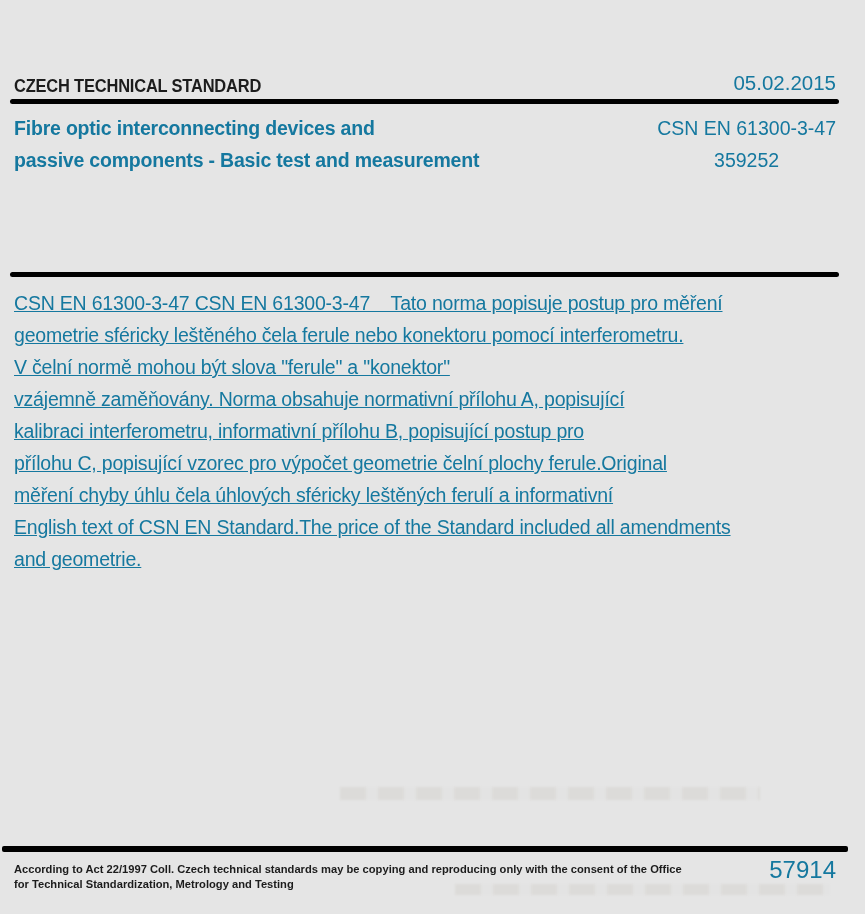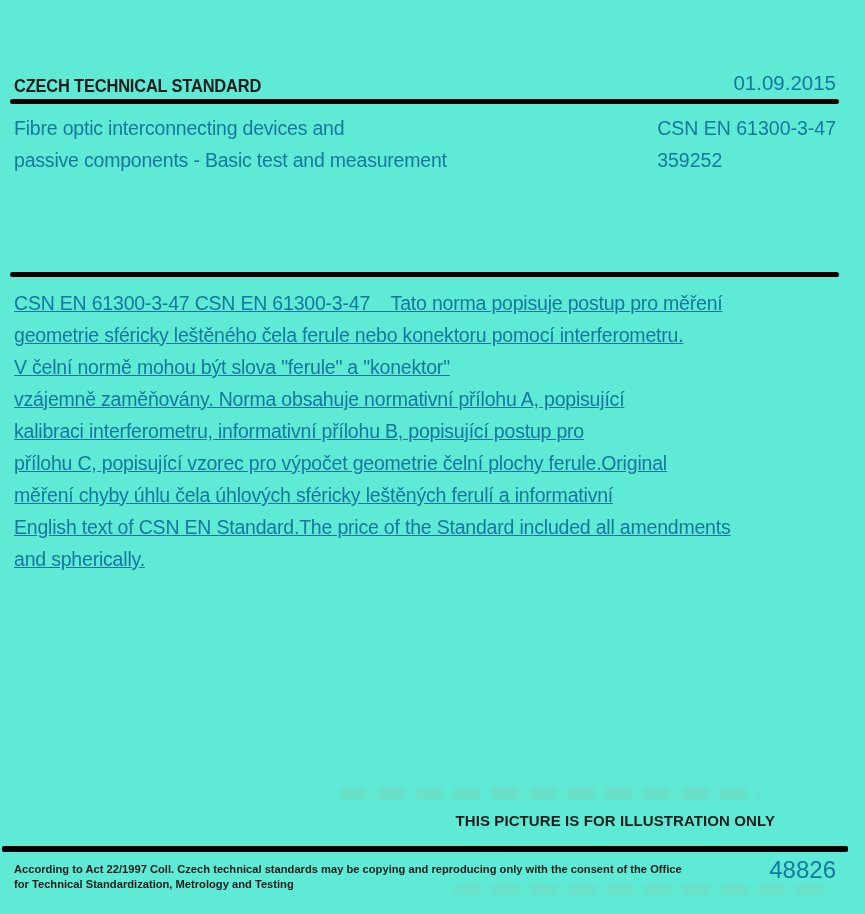--- a/index.html
+++ b/index.html
@@ -3,21 +3,21 @@
 <meta charset="utf-8">
 <style>
   * { margin: 0; padding: 0; box-sizing: border-box; }
   html, body { background: #ffffff; }
   body { font-family: "Liberation Sans", sans-serif; }
 
   .page {
     position: relative;
     width: 865px;
     height: 914px;
-    background: #5eead4;
+    background: #e5e5e5;
     overflow: hidden;
   }
 
   .header-label {
     position: absolute;
     left: 14px;
     top: 76px;
     font-size: 17.5px;
     font-weight: bold;
     letter-spacing: -0.2px;
@@ -47,28 +47,29 @@
 
   .title-block {
     position: absolute;
     left: 14px;
     top: 112px;
     width: 560px;
     color: #15789f;
     font-size: 19.5px;
     line-height: 32px;
     letter-spacing: -0.2px;
+    font-weight: bold;
   }
   .title-line { height: 32px; white-space: nowrap; }
 
   .doc-numbers {
     position: absolute;
     right: 29px;
     top: 112px;
-    text-align: left;
+    text-align: center;
     color: #15789f;
     font-size: 19.5px;
     line-height: 32px;
   }
 
   .abstract {
     position: absolute;
     left: 14px;
     top: 287px;
     width: 830px;
@@ -128,21 +129,21 @@
     white-space: nowrap;
   }
 </style>
 </head>
 <body>
 
 <div class="page">
 
   <div class="header-label">CZECH TECHNICAL STANDARD</div>
 
-  <div class="issue-date">01.09.2015</div>
+  <div class="issue-date">05.02.2015</div>
 
   <div class="rule rule-top"></div>
 
   <div class="title-block">
     <div class="title-line">Fibre optic interconnecting devices and</div>
     <div class="title-line">passive components - Basic test and measurement</div>
   </div>
 
   <div class="doc-numbers">
     <div>CSN EN 61300-3-47</div>
@@ -153,31 +154,30 @@
 
   <div class="abstract">
     <div class="abstract-line">CSN EN 61300-3-47 CSN EN 61300-3-47    Tato norma popisuje postup pro měření</div>
     <div class="abstract-line">geometrie sféricky leštěného čela ferule nebo konektoru pomocí interferometru.</div>
     <div class="abstract-line">V čelní normě mohou být slova "ferule" a "konektor"</div>
     <div class="abstract-line">vzájemně zaměňovány. Norma obsahuje normativní přílohu A, popisující</div>
     <div class="abstract-line">kalibraci interferometru, informativní přílohu B, popisující postup pro</div>
     <div class="abstract-line">přílohu C, popisující vzorec pro výpočet geometrie čelní plochy ferule.Original</div>
     <div class="abstract-line">měření chyby úhlu čela úhlových sféricky leštěných ferulí a informativní</div>
     <div class="abstract-line">English text of CSN EN Standard.The price of the Standard included all amendments</div>
-    <div class="abstract-line">and spherically.</div>
+    <div class="abstract-line">and geometrie.</div>
   </div>
 
   <div class="ghost-watermark ghost-1"></div>
 
-  <div class="illustration-note">THIS PICTURE IS FOR ILLUSTRATION ONLY</div>
 
   <div class="rule rule-footer"></div>
 
   <div class="copyright-notice">
     <div class="copyright-line">According to Act 22/1997 Coll. Czech technical standards may be copying and reproducing only with the consent of the Office</div>
     <div class="copyright-line">for Technical Standardization, Metrology and Testing</div>
   </div>
 
-  <div class="document-code">48826</div>
+  <div class="document-code">57914</div>
 
   <div class="ghost-watermark ghost-2"></div>
 
 </div>
 
 </body></html>

